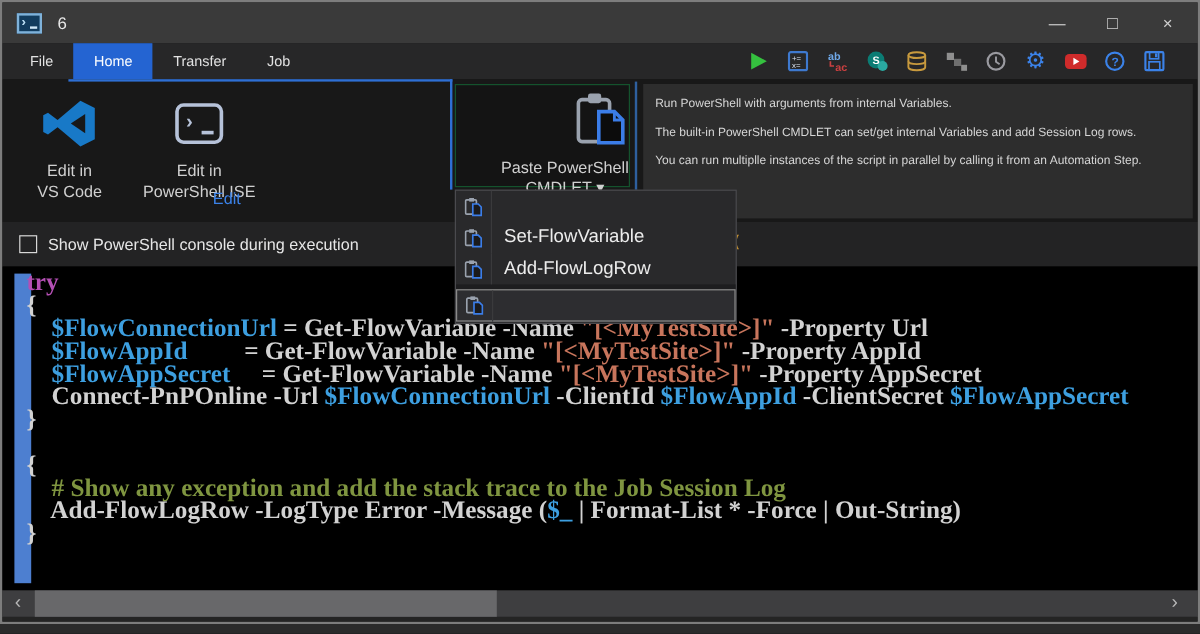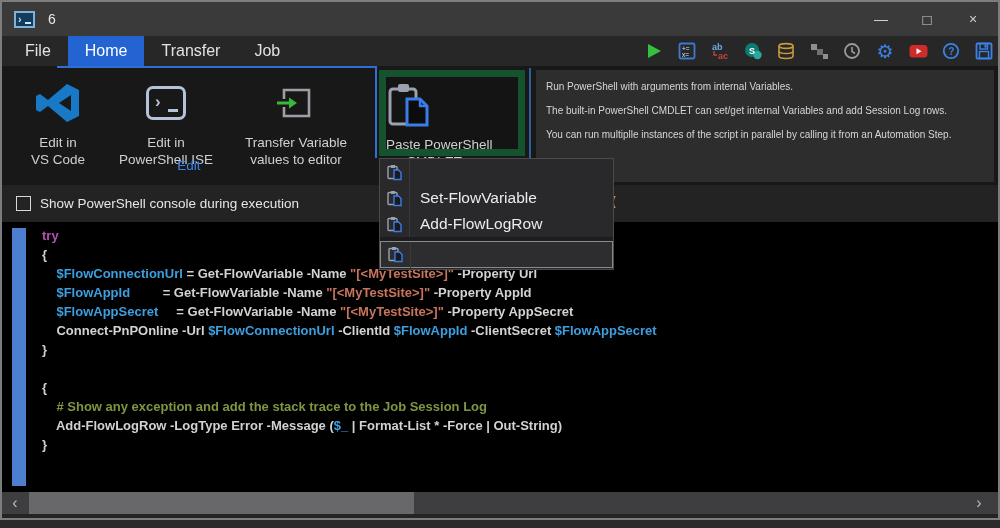--- a/index.html
+++ b/index.html
@@ -17,62 +17,62 @@
                           position:absolute; left:2px; top:0px; }
   .ps-title-icon .uscore { width:6px; height:2px; background:#cfe7f7; position:absolute; right:2px; bottom:2px; }
   .win-title { color:#e8e8e8; font-size:14px; margin-left:13px; }
   .caption-btns { position:absolute; right:2px; top:0; height:34px; display:flex; }
   .cap-btn { width:46px; height:34px; display:flex; align-items:center; justify-content:center;
              color:#cfcfcf; font-size:14px; }
   .cap-btn.max { font-size:15px; }
 
   
   .menubar { height:30px; background:#272728; display:flex; align-items:center; position:relative; }
-  .menu-item { color:#e2e2e2; font-size:16px; padding:0 17px; height:30px; display:flex; align-items:center; }
+  .menu-item { color:#e2e2e2; font-size:12px; padding:0 17px; height:30px; display:flex; align-items:center; }
   .menu-item.active { background:#2464d2; color:#ffffff; }
-  .menu-tools { position:absolute; right:4px; top:0; height:30px; display:flex; align-items:center; gap:13px; }
+  .menu-tools { position:absolute; right:26px; top:0; height:30px; display:flex; align-items:center; gap:13px; }
   .tool { width:20px; height:20px; display:flex; align-items:center; justify-content:center; }
   .gear-glyph { color:#3b82e8; font-size:19px; line-height:19px; }
 
   
   .ribbon { height:119px; background:#181818; position:relative; }
   .ribbon-topline { position:absolute; left:55px; top:0; width:320px; height:2px; background:#2e6fd4; }
   .rb-vline-l { position:absolute; left:373px; top:0; width:2px; height:92px; background:#2e6fd4; }
   .rb-vline-r { position:absolute; left:527px; top:2px; width:2px; height:110px; background:#2e5f9e; }
   .rb-group { position:absolute; left:8px; top:4px; display:flex; }
   .rb-btn { display:flex; flex-direction:column; align-items:center; padding-top:8px; }
   .rb-btn .icon-area { height:50px; display:flex; align-items:center; justify-content:center; }
   .rb-label { color:#d0d0d0; font-size:13.5px; line-height:17px; text-align:center; margin-top:6px; }
   .group-label { position:absolute; left:8px; top:92px; width:358px; text-align:center;
                  color:#3b82e8; font-size:13.5px; }
   .ise-icon { width:40px; height:34px; border:3px solid #b6c2d9; border-radius:7px; position:relative; }
   .ise-icon .caret { position:absolute; left:6px; top:3px; color:#b6c2d9; font-size:17px; font-weight:bold; }
   .ise-icon .uscore { position:absolute; right:5px; bottom:5px; width:10px; height:3px; background:#b6c2d9; }
 
   .paste-btn { position:absolute; left:377px; top:4px; width:146px; height:86px;
-               border:7px solid #14532d; background:#141414; display:flex; flex-direction:column;
-               align-items:flex-start; padding-top:5px; }
+               border:1px solid #14532d; background:#141414; display:flex; flex-direction:column;
+               align-items:flex-end; padding-top:5px; }
   .paste-btn .rb-label { margin-top:2px; }
 
   .ribbon-desc { position:absolute; left:534px; top:4px; width:458px; height:112px;
                  background:#2d2d2d; padding:8px 10px; }
   .ribbon-desc p { color:#d6d6d6; font-size:10px; line-height:17px; margin-bottom:7px; }
 
   
   .options-row { height:37px; background:#232324; display:flex; align-items:center; position:relative; }
   .checkbox { width:15px; height:15px; border:1px solid #d8d8d8; background:#232324; margin-left:14px; }
   .chk-label { color:#e6e6e6; font-size:13.5px; margin-left:9px; }
   .fragment { position:absolute; left:608px; top:9px; color:#bd8c33; font-size:13px;
               font-family:"Liberation Mono", monospace; font-weight:bold; }
 
   
   .editor { height:270px; background:#000000; position:relative; overflow:hidden; }
   .margin-bar { position:absolute; left:10px; top:6px; width:14px; height:258px; background:#4d7fd0; }
-  .code { position:absolute; left:40px; top:4px;
-          font-family:Liberation Sans, sans-serif; font-weight:bold; font-size:13px; }
+  .code { position:absolute; left:20px; top:4px;
+          font-family:Liberation Serif, serif; font-weight:bold; font-size:21px; }
   .code-line { white-space:pre; line-height:19px; height:19px; }
   .tok-kw  { color:#b44fb4; }
   .tok-var { color:#3d9fe0; }
   .tok-str { color:#c8755c; }
   .tok-cmt { color:#7f9540; }
   .tok-txt { color:#d2d2d2; }
 
   
   .hscroll { height:22px; background:#3e3e40; position:relative; }
   .hs-btn { position:absolute; top:0; width:26px; height:22px; display:flex; align-items:center;
@@ -210,33 +210,20 @@
       <div class="rb-btn" style="width:120px">
         <div class="icon-area">
           <div class="ise-icon">
               <span class="caret">›</span>
               <span class="uscore"></span>
             </div>
         </div>
         <div class="rb-label">
           <span>Edit in</span><br>
           <span>PowerShell ISE</span>
-        </div>
-      </div>
-      <div class="rb-btn" style="width:140px">
-        <div class="icon-area">
-          <svg width="40" height="36">
-              <path d="M8 14 V5 H33 V31 H8 V22" fill="none" stroke="#9aa0a6" stroke-width="2.6"></path>
-            <line x1="1" y1="18" x2="14" y2="18" stroke="#3ab83a" stroke-width="3"></line>
-            <polygon points="13,12.5 21,18 13,23.5" fill="#3ab83a"></polygon>
-            </svg>
-        </div>
-        <div class="rb-label">
-          <span>Transfer Variable</span><br>
-          <span>values to editor</span>
         </div>
       </div>
     </div>
     <div class="group-label">Edit</div>
 
     <div class="paste-btn">
       <div>
         <svg width="46" height="48">
           <rect x="4" y="7" width="26" height="35" rx="3" fill="none" stroke="#9aa2ae" stroke-width="3"></rect>
           <rect x="12" y="2" width="11" height="8" rx="2" fill="#9aa2ae"></rect>

